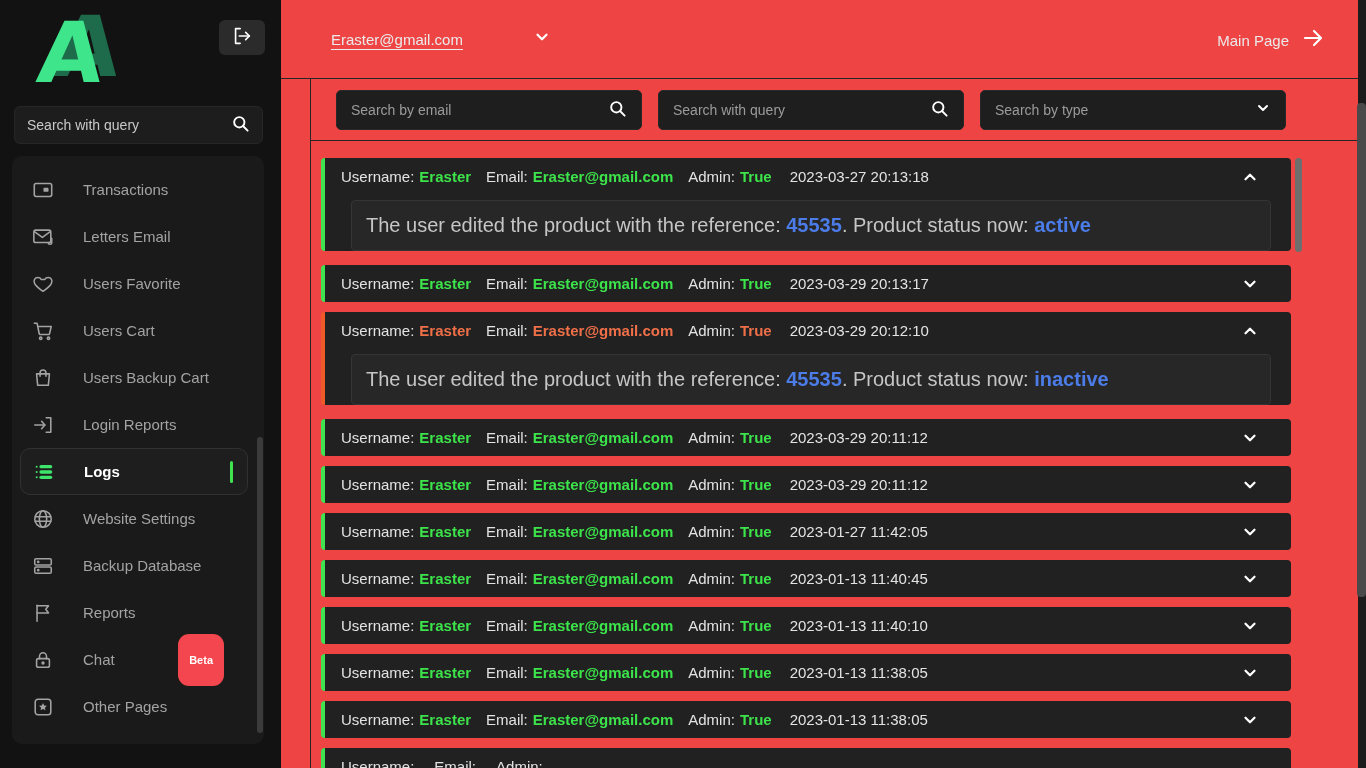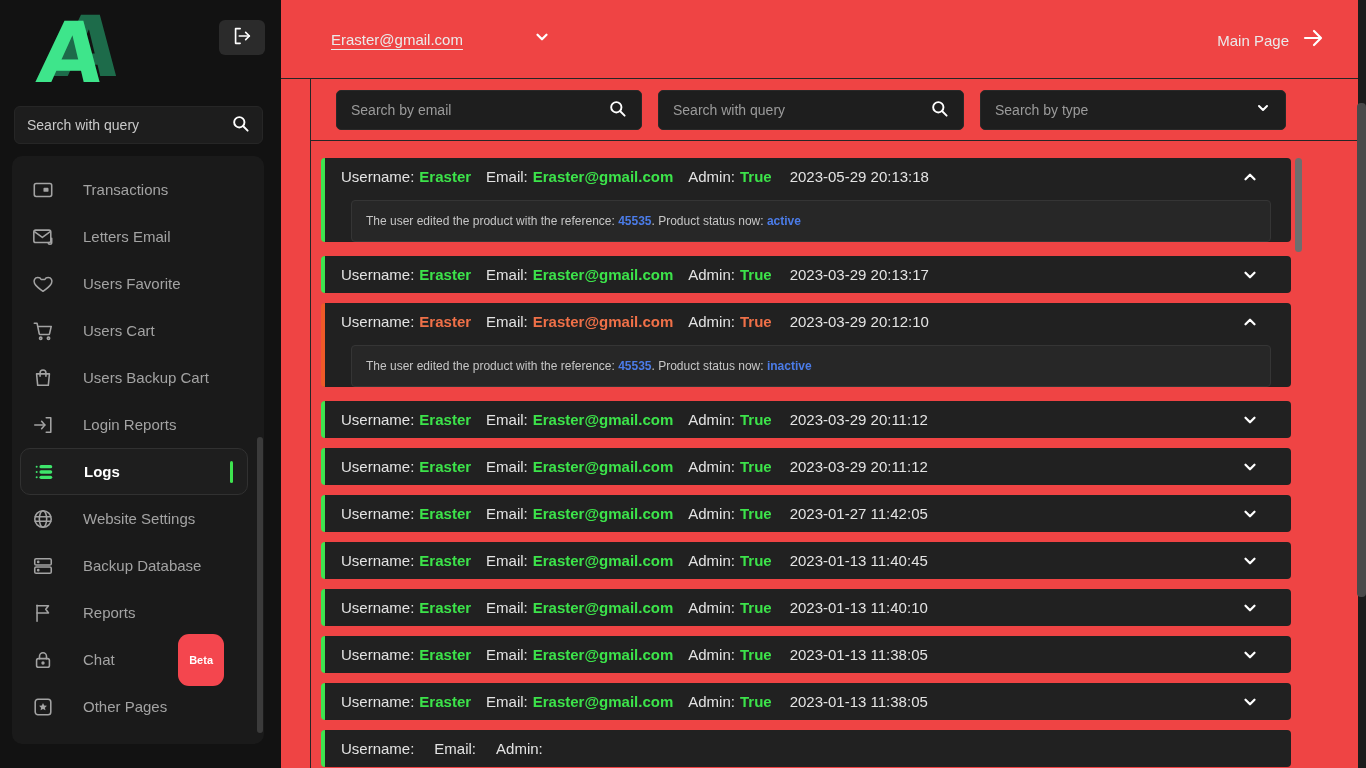--- a/index.html
+++ b/index.html
@@ -50,21 +50,21 @@
   .log-row { width:970px; background:#212121; border-radius:4px; margin-bottom:10px; border-left:4px solid #3ee34f; }
   .log-row.orange { border-left-color:#f05a28; }
   .log-head { height:37px; display:flex; align-items:center; padding:0 16px; font-size:15px; cursor:pointer; }
   .log-head .lbl { color:#e3e3e3; margin-right:5px; }
   .log-head .val { font-weight:bold; margin-right:15px; }
   .log-row.green .val { color:#3ce34a; }
   .log-row.orange .val { color:#ef7048; }
   .log-head .ts { color:#e3e3e3; margin-left:3px; }
   .log-head .chev { margin-left:auto; margin-right:16px; display:flex; align-items:center; cursor:pointer; }
   .log-detail { margin:5px 20px 14px 26px; background:#272727; border:1px solid #353535; border-radius:4px;
-    padding:13px 14px; font-size:12px; color:#c6c6c6; }
+    padding:13px 14px; font-size:20px; color:#c6c6c6; }
   .log-detail .ref, .log-detail .status { color:#4b7ce8; font-weight:bold; }
   .list-scroll { position:absolute; left:984px; top:17px; width:7px; height:94px; background:#6e6e6e; border-radius:4px; cursor:pointer; }
 
   .page-scroll-track { position:absolute; left:1358px; top:0; width:8px; height:768px; background:#1c1c1c; }
   .page-scroll-thumb { position:absolute; left:1357px; top:103px; width:9px; height:494px; background:#4a4a4a; border-radius:4px; cursor:pointer; }
 </style>
 </head>
 <body>
 
 <div class="sidebar">
@@ -275,21 +275,21 @@
     <div class="loglist" id="loglist">
       <div class="list-scroll"></div>
     <div class="log-row green">
     <div class="log-head">
       <span class="lbl">Username:</span>
       <span class="val">Eraster</span>
       <span class="lbl">Email:</span>
       <span class="val">Eraster@gmail.com</span>
       <span class="lbl">Admin:</span>
       <span class="val">True</span>
-      <span class="ts">2023-05-29 20:13:18</span>
+      <span class="ts">2023-03-27 20:13:18</span>
       <span class="chev">
               <svg width="18" height="18" viewBox="0 0 24 24" fill="none" stroke="#ffffff" stroke-width="3" stroke-linecap="round" stroke-linejoin="round">
                 <path d="M6 15l6-6 6 6"></path>
               </svg>
             </span>
     </div>
   <div class="log-detail"><span>The user edited the product with the reference: </span><span class="ref">45535</span><span>. Product status now: </span><span class="status">active</span></div>
         </div>
         <div class="log-row green">
     <div class="log-head">

